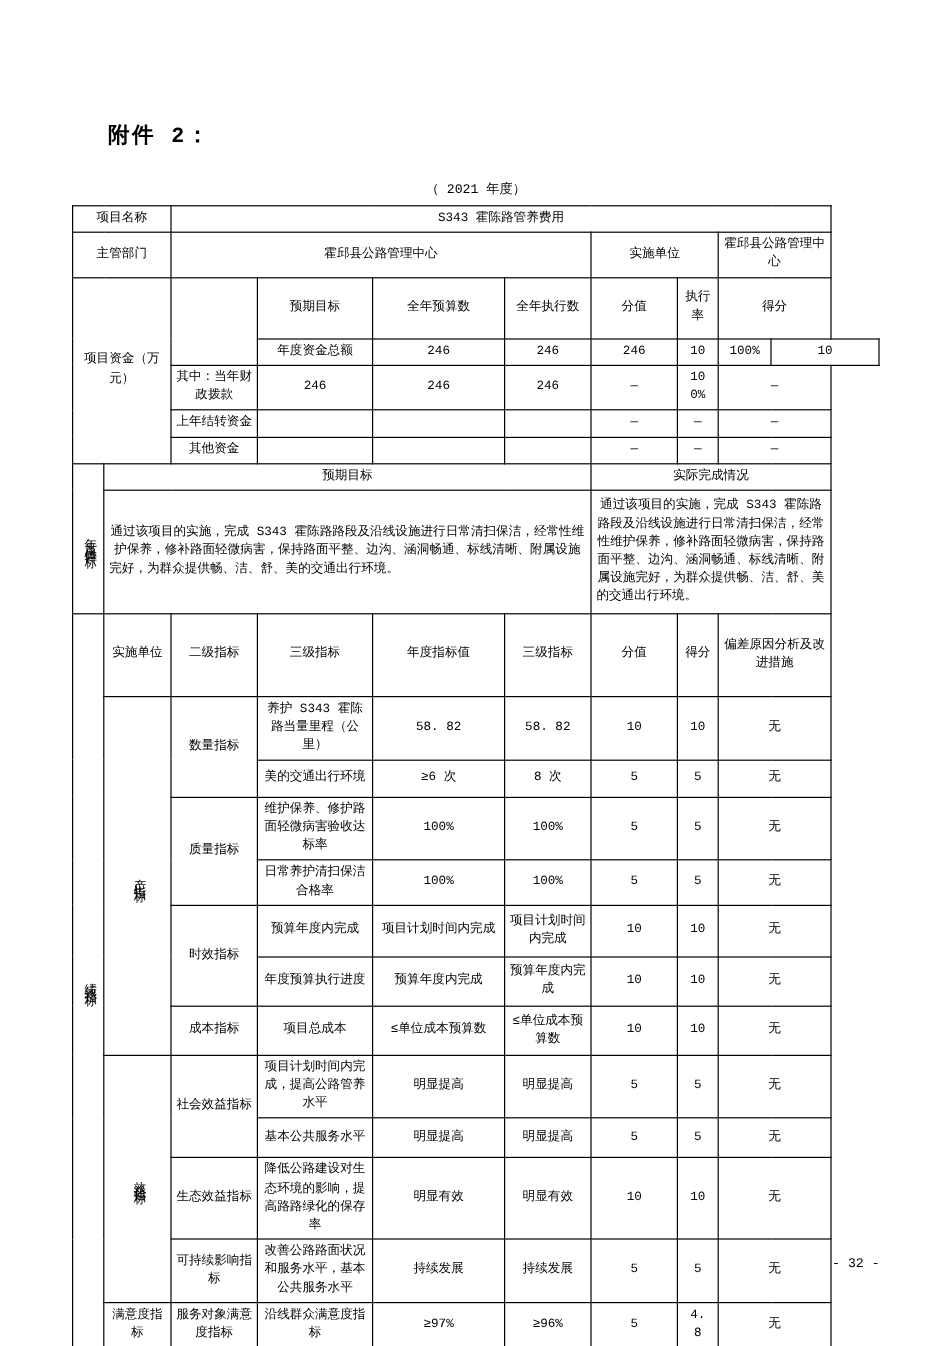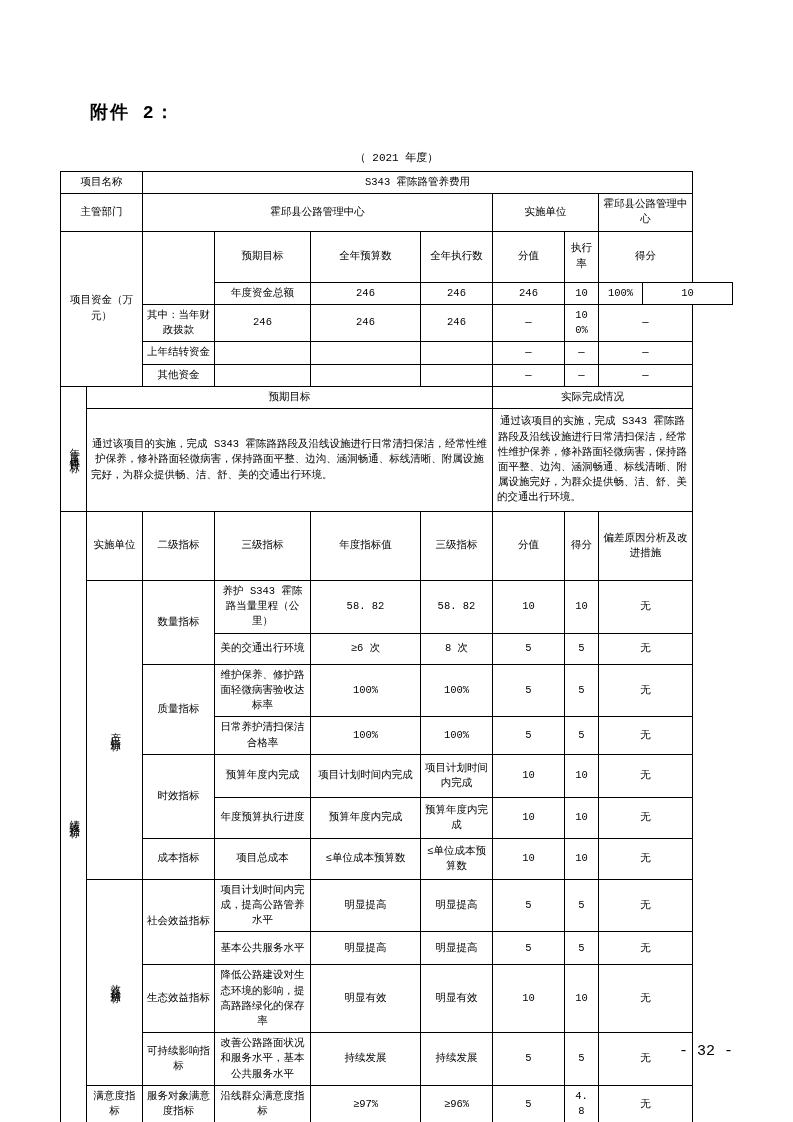--- a/index.html
+++ b/index.html
@@ -79,21 +79,21 @@
     justify-content: center;
     height: 100%;
   }
   .small {
     font-size: 9.5px;
   }
   .page-num {
     position: absolute;
     right: 60px;
     bottom: 62px;
-    font-size: 15px;
+    font-size: 11px;
   }
 </style>
 </head>
 <body>
 
 <div class="page">
 
   <div class="attachment-label">附件 2：</div>
 
   <div class="doc-subtitle">（ 2021 年度）</div>

